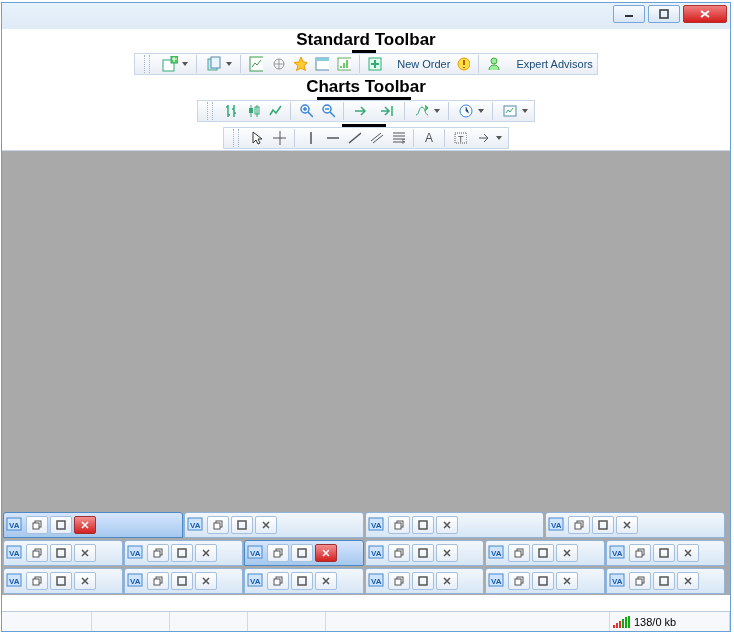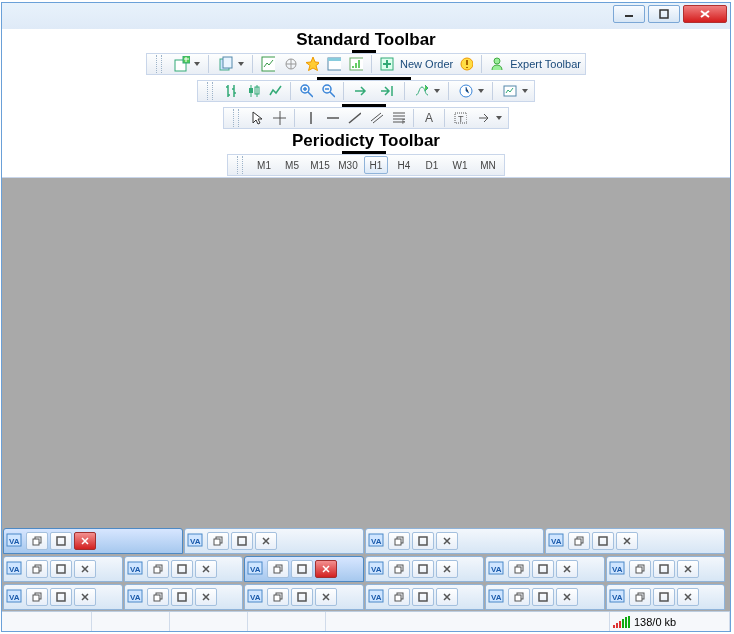--- a/index.html
+++ b/index.html
@@ -22,30 +22,30 @@
   .drop::after { content:''; border-left:3px solid transparent; border-right:3px solid transparent; border-top:4px solid #555; }
   .tbtn { padding: 0 2px; display: flex; align-items: center; gap:2px; }
   .workspace { flex: 1; background: #a9a9a9; position: relative; border-top:1px solid #c9d6ea; }
   .mini-wins { position: absolute; left: 0; right:4px; bottom: 0; }
   .mini-row { display: flex; gap: 1px; padding: 1px; }
   .mini { flex: 1 0 0; min-width: 0; height: 26px; background: linear-gradient(#f3f7fc,#d7e6f5); border: 1px solid #8fb3d9; border-radius: 3px 3px 0 0; display: flex; align-items: center; padding: 0 2px; gap: 2px; }
   .mini.active { background: linear-gradient(#d7e6ff,#a6c8ee); border-color: #4d89c4; }
   .mini .mbtn { flex: 0 0 22px; height: 18px; border: 1px solid #a4c0de; background: linear-gradient(#fff,#e7eef8); border-radius: 2px; display: flex; align-items: center; justify-content: center; }
   .mini .mlogo { flex: 0 0 18px; height:16px; }
   .mini .mbtn.red { background: linear-gradient(#f39090,#d22020); border-color:#a03030;}
-  .status { height: 20px; border-top: 1px solid #bccde0; display: flex; font-size: 11px; background: #f6f8fb; }
+  .status { height: 20px; border-top: 1px solid #bccde0; display: flex; font-size: 11px; background: #f6f8fb; margin-top: 16px; }
   .status-cell { border-right: 1px solid #d0dbea; height: 100%; display: flex; align-items: center; padding: 0 3px; }
   .status-cell:first-child { flex:0 0 90px; }
   .status-cell.flex { flex:1; }
   .status-cell.sm { flex:0 0 78px; }
   .bars { display: flex; align-items: flex-end; gap: 1px; height: 12px; margin-right: 4px; }
   .bars span { width: 2px; display:block; }
   .pbtn { font-size:10px; width:24px; height:18px; border:1px solid transparent; display:flex;align-items:center;justify-content:center; color:#444;}
   .pbtn.sel { border-color:#8fb3d9; background:linear-gradient(#fff,#dce9f7); border-radius:2px; }
-  .txtbtn { display:flex; align-items:center; gap:4px; font-size:11px; color:#1a4a7a;justify-content:space-between; }
+  .txtbtn { display:flex; align-items:center; gap:13px; font-size:11px; color:#1a4a7a;justify-content:space-between; }
 </style>
 </head>
 <body>
 
 <div class="window">
 
   <div class="title-ctrl">
     <div class="wbtn">
       <svg width="10" height="10">
           <path d="M1 7 H9" stroke="#333" stroke-width="2"></path>
@@ -136,27 +136,28 @@
           </svg>
         </span>
       <span class="sep"></span>
       <span class="txtbtn">
         <span class="ico">
             <svg width="16" height="16">
               <circle cx="8" cy="5" r="3" fill="#9e9" stroke="#4a4"></circle>
               <path d="M3 14c0-3 2-5 5-5s5 2 5 5" fill="#9e9" stroke="#4a4"></path>
             </svg>
           </span>
-        <span>Expert Toolbar</span>
+        <span>Expert Advisors</span>
       </span>
     </div>
   </div>
 
   <div class="tool-row">
     <span style="width:66px"></span>
+    <span class="label">Charts Toolbar</span>
     <span class="dash" style="width:94px"></span>
     <div class="tbox">
       <span class="grip"></span>
       <span class="ico tbtn">
           <svg width="16" height="16">
             <path d="M4 2v12M4 4h-2M4 12h2M10 2v12M10 6h-2M10 10h2" stroke="#3a7" stroke-width="1.5"></path>
           </svg>
         </span>
       <span class="ico tbtn">
           <svg width="16" height="16">
@@ -290,37 +291,20 @@
           <span class="ico">
             <svg width="16" height="16">
               <path d="M3 8h8M8 4l4 4-4 4" stroke="#555" fill="none"></path>
             </svg>
           </span>
           <span class="drop"></span>
         </span>
     </div>
   </div>
 
-  <div class="tool-row">
-    <span style="width:175px"></span>
-    <span class="label">Periodicty Toolbar</span>
-    <span class="dash" style="width:44px"></span>
-    <div class="tbox" id="period-box">
-      <span class="grip"></span>
-    <span class="pbtn">M1</span>
-        <span class="pbtn">M5</span>
-        <span class="pbtn">M15</span>
-        <span class="pbtn">M30</span>
-        <span class="pbtn sel">H1</span>
-        <span class="pbtn">H4</span>
-        <span class="pbtn">D1</span>
-        <span class="pbtn">W1</span>
-        <span class="pbtn">MN</span>
-      </div>
-  </div>
 
   <div class="workspace">
     <div class="mini-wins" id="mini-wins">
         <div class="mini-row">
           <div class="mini active">
             <span class="mlogo"><svg width="16" height="14">
                 <rect x="1" y="1" width="14" height="12" fill="#cfe5ff" stroke="#4a88c8"></rect>
                 <text x="3" y="11" font-size="8" fill="#1a5aab" font-weight="bold">VA</text>
               </svg></span>
             <span class="mbtn ">

